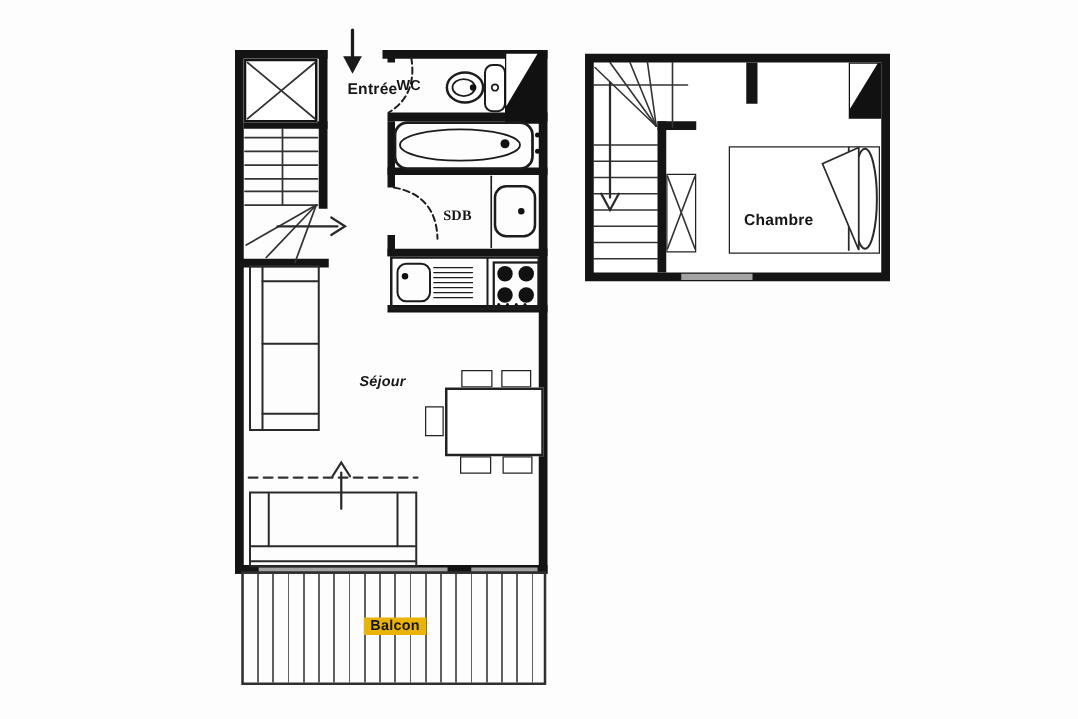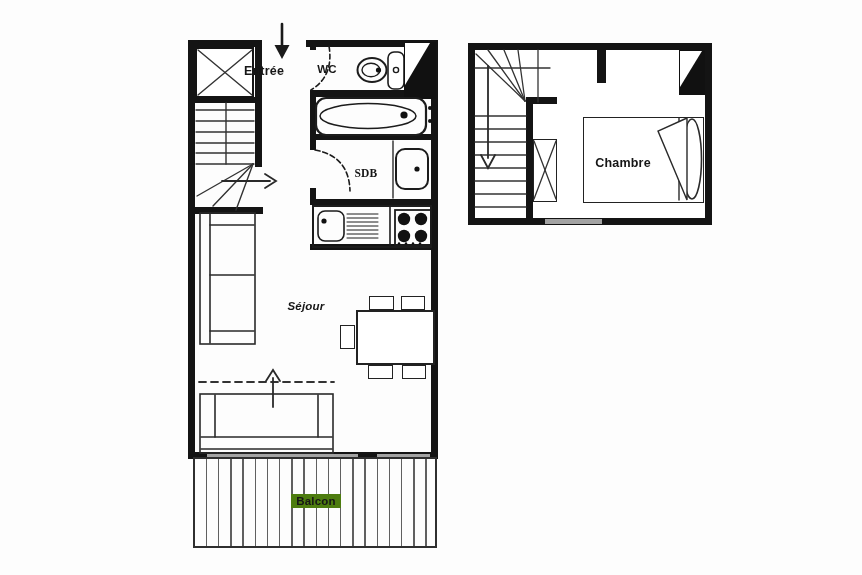--- a/index.html
+++ b/index.html
@@ -10,21 +10,21 @@
   .box{position:absolute;border:1.6px solid #222;background:#fff;}
   .lbl{position:absolute;font-weight:bold;font-size:11.5px;color:#161616;
        text-align:center;white-space:nowrap;letter-spacing:.2px;line-height:14px;}
   .lbl.big{font-size:12.5px;}
   svg.overlay{position:absolute;left:0;top:0;}
   #balcony{position:absolute;left:193px;top:457px;width:244px;height:91px;
            border:2.2px solid #2f2f2f;box-sizing:border-box;
            background:repeating-linear-gradient(90deg,transparent 0 10.8px,#606060 10.8px 12.2px);}
   #upper-outline{position:absolute;left:468px;top:43px;width:244px;height:182px;
            border:7px solid #141414;box-sizing:border-box;background:#fff;}
-  .bgpatch{background:#4d7c0f;padding:1px 5px;}
+  .bgpatch{background:#eab308;padding:1px 5px;}
 </style>
 </head>
 <body>
 
 <div id="stage">
 
   <div class="w" style="left:188px;top:40px;width:74px;height:7px;"></div>
   <div class="w" style="left:306px;top:40px;width:132px;height:7px;"></div>
   <div class="w" style="left:188px;top:40px;width:7px;height:419px;"></div>
   <div class="w" style="left:431px;top:40px;width:7px;height:419px;"></div>
@@ -200,20 +200,20 @@
       <polygon points="680,51 702,51 680,87" fill="#fff" stroke="none"></polygon>
     </g>
 
     <g stroke-width="1.4" stroke="#2a2a2a">
       <line x1="679" y1="118" x2="679" y2="200"></line>
       <ellipse cx="692" cy="159" rx="9.5" ry="40" stroke-width="1.6"></ellipse>
       <polygon points="687,118 658,131 687,200" fill="#fff"></polygon>
     </g>
   </svg>
 
-  <div class="lbl big" style="left:238px;top:64px;width:52px;">Entrée</div>
+  <div class="lbl big" style="left:272px;top:64px;width:52px;">Entrée</div>
   <div class="lbl" style="left:312px;top:62px;width:30px;">WC</div>
   <div class="lbl" style="left:350px;top:166px;width:32px;font-family:Liberation Serif, serif;">SDB</div>
   <div class="lbl" style="left:276px;top:299px;width:60px;font-style:italic;">Séjour</div>
   <div class="lbl" style="left:278px;top:494px;width:76px;"><span class="bgpatch">Balcon</span></div>
-  <div class="lbl big" style="left:585px;top:156px;width:76px;">Chambre</div>
+  <div class="lbl big" style="left:585px;top:169px;width:76px;">Chambre</div>
 
 </div>
 
 </body></html>

